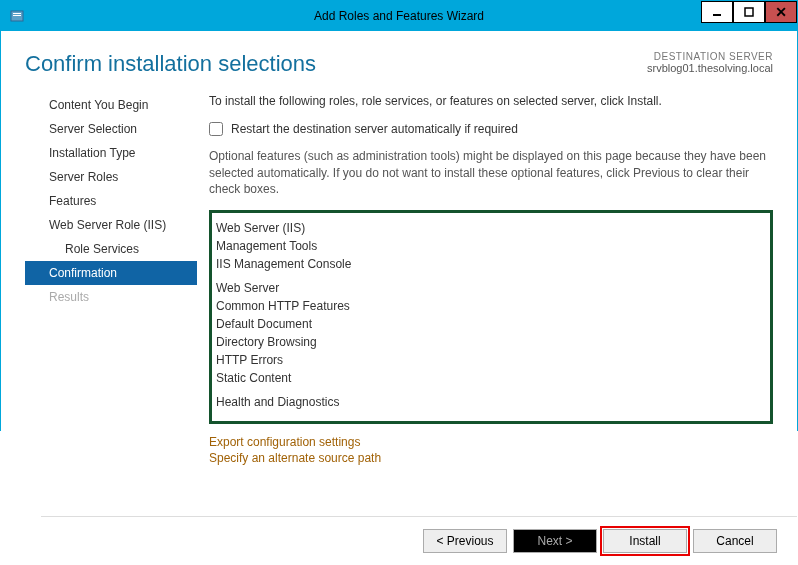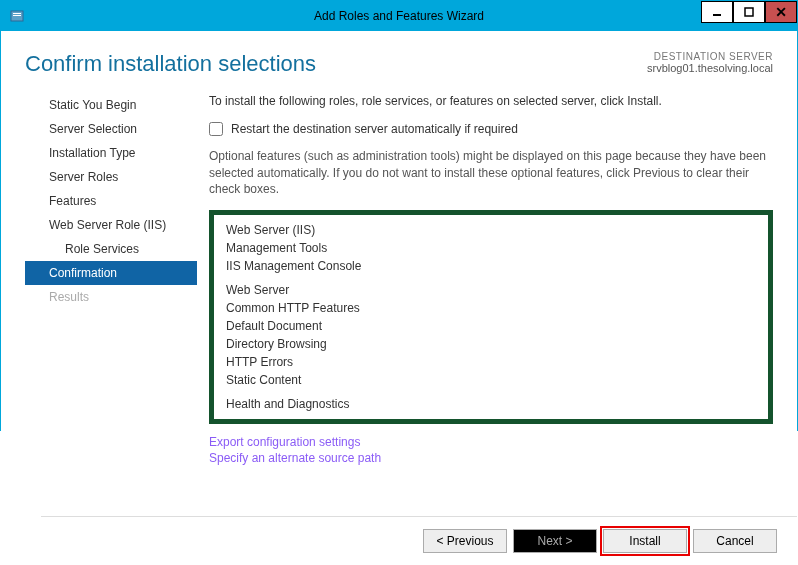--- a/index.html
+++ b/index.html
@@ -21,27 +21,27 @@
   .sidebar { width: 172px; flex-shrink: 0; font-size: 12px; }
   .nav-item { padding: 5px 10px 5px 24px; color: #333; cursor: default; }
   .nav-item.sub { padding-left: 40px; }
   .nav-item.disabled { color: #aaa; }
   .nav-item.active { background: #1064a5; color: #fff; }
   .main { flex: 1; padding-left: 12px; font-size: 12px; color: #333; }
   .main p { margin-bottom: 12px; line-height: 1.4; }
   .checkbox-row { display: flex; align-items: center; margin-bottom: 12px; }
   .checkbox-row input { margin-right: 8px; width:14px; height:14px; }
   .note { color: #555; margin-bottom: 8px; line-height: 1.5; }
-  .tree-box { border: 5px solid #14532d; height: 214px; overflow-y: scroll; padding: 6px 12px; margin-bottom: 10px; font-size:12px; }
+  .tree-box { border: 3px solid #14532d; height: 214px; overflow-y: scroll; padding: 6px 4px; margin-bottom: 10px; font-size:12px; }
   .tree-box div { padding: 2px 0; }
   .t0 { padding-left: 8px; }
   .t1 { padding-left: 32px; }
   .t2 { padding-left: 56px; }
   .t3 { padding-left: 80px; }
-  .links a { display: block; color: #8b5cf6; text-decoration: none; font-size: 12px; padding: 1px 0; cursor:pointer; }
+  .links a { display: block; color: #a16207; text-decoration: none; font-size: 12px; padding: 1px 0; cursor:pointer; }
   .footer { position: absolute; bottom: 0; left: 0; right: 0; height: 48px; border-top: 1px solid #ddd; display: flex; justify-content: flex-end; align-items: center; padding-right: 20px; gap: 6px; margin-left: 40px; }
   .btn { width: 84px; height: 24px; border: 1px solid #ababab; background: #eee; font-size: 12px; }
   .btn.disabled { color: #aaa; background: #000000; }
   .btn.hl { outline: 2px solid #e80000; outline-offset: 1px; }
 </style>
 </head>
 <body>
 
 <div class="outer">
   <div class="titlebar">
@@ -72,21 +72,21 @@
     <div class="header">
       <div class="page-title">Confirm installation selections</div>
       <div class="dest">
         <div class="dest-label">DESTINATION SERVER</div>
         <div>srvblog01.thesolving.local</div>
       </div>
     </div>
 
     <div class="body">
       <div class="sidebar">
-        <div class="nav-item">Static You Begin</div>
+        <div class="nav-item">Content You Begin</div>
         <div class="nav-item">Server Selection</div>
         <div class="nav-item">Installation Type</div>
         <div class="nav-item">Server Roles</div>
         <div class="nav-item">Features</div>
         <div class="nav-item">Web Server Role (IIS)</div>
         <div class="nav-item sub">Role Services</div>
         <div class="nav-item active">Confirmation</div>
         <div class="nav-item disabled">Results</div>
       </div>
 

